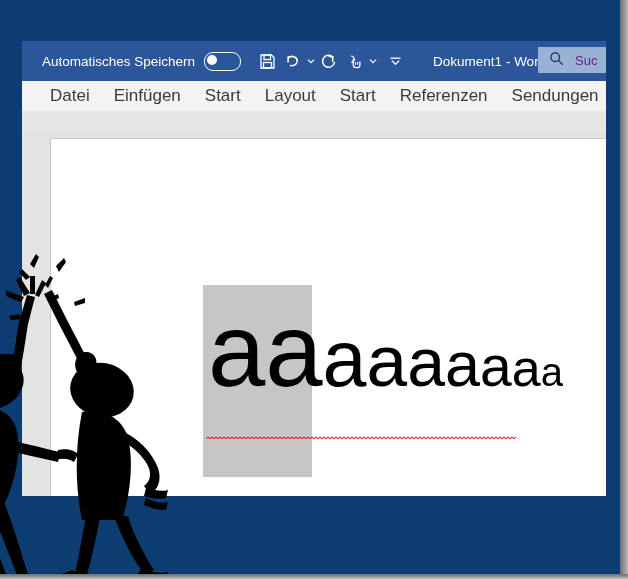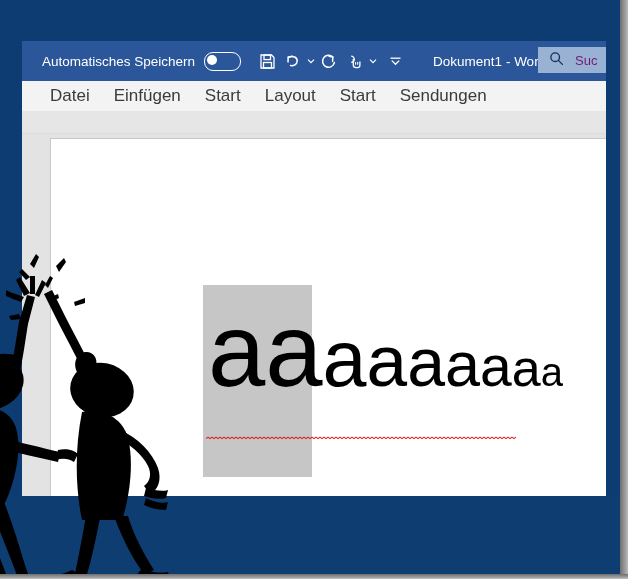--- a/index.html
+++ b/index.html
@@ -312,20 +312,21 @@
       <span id="search-placeholder">Suc</span>
     </div>
   </div>
 
   <div id="ribbon-tabs">
       <div class="ribbon-tab">Datei</div>
       <div class="ribbon-tab">Einfügen</div>
       <div class="ribbon-tab">Start</div>
       <div class="ribbon-tab">Layout</div>
       <div class="ribbon-tab">Start</div>
+      <div class="ribbon-tab">Referenzen</div>
       <div class="ribbon-tab">Sendungen</div>
     </div>
 
   <div id="ribbon-body"></div>
 
   <div id="workspace">
     <div id="doc-page">
       <div id="selection-highlight"></div>
       <div id="text-line">
           <span class="glyph" style="font-size: 103px;">a</span>

